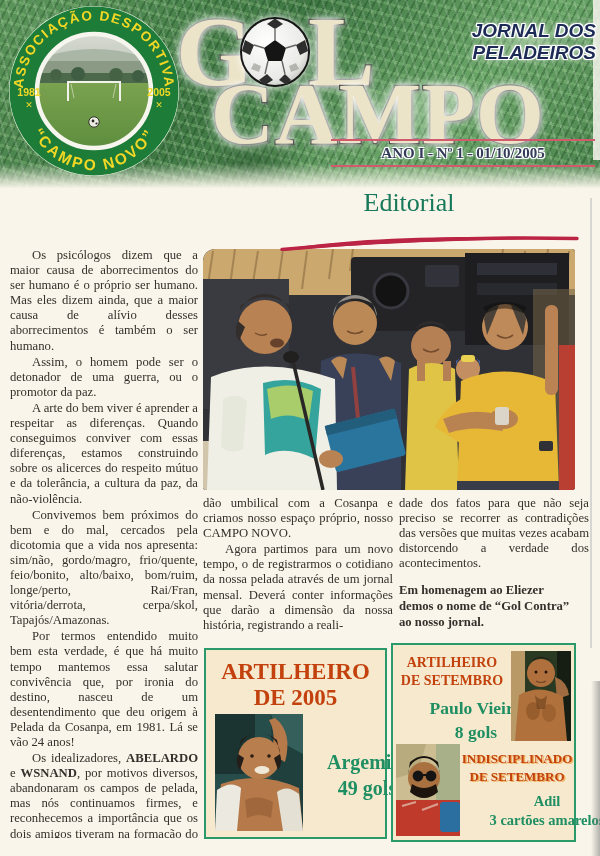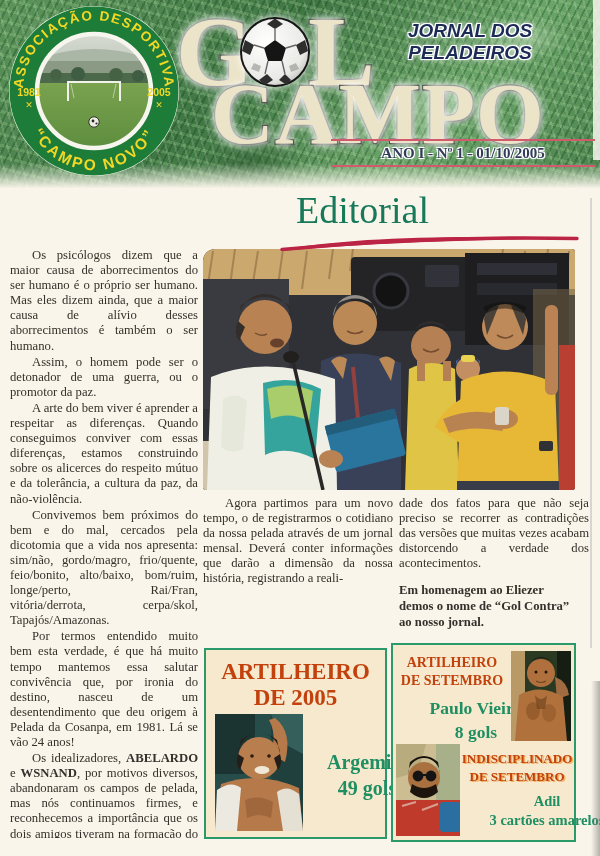--- a/index.html
+++ b/index.html
@@ -23,35 +23,35 @@
 
   .title-letter{position:absolute;z-index:2;font-weight:bold;color:#ece4c8;
     -webkit-text-stroke:2.4px #121212;paint-order:stroke fill;
     text-shadow:0 0 6px #ffffff,0 0 12px rgba(255,255,255,.95),3px 3px 2px rgba(20,20,20,.35);}
   .g-letter{left:176px;top:2px;font-size:100px;line-height:1;}
   .l-letter{left:308px;top:2px;font-size:100px;line-height:1;}
   .ball{position:absolute;left:237px;top:14px;width:76px;height:76px;z-index:3;
         filter:drop-shadow(0 0 4px #fff);}
   .contra{left:211px;top:70px;font-size:87px;line-height:1;letter-spacing:1px;z-index:2;}
 
-  .tagline{position:absolute;left:344px;top:20px;width:252px;text-align:center;z-index:3;
+  .tagline{position:absolute;left:344px;top:20px;width:252px;text-align:right;z-index:3;
     font-family:"Liberation Sans","DejaVu Sans",sans-serif;font-style:italic;font-weight:bold;
     color:#1c2b55;
     text-shadow:0 0 3px #fff,1px 1px 0 #fff,-1px -1px 0 #fff,1px -1px 0 #fff,-1px 1px 0 #fff,0 0 7px #fff;}
   .tagline .t1{font-size:19px;}
   .tagline .t2{font-size:19px;margin-top:3px;}
 
   .issue{position:absolute;left:331px;top:139px;width:264px;z-index:3;text-align:center;
     border-top:2px solid #d15a6d;border-bottom:2px solid #d15a6d;padding:4px 0 3px;
     font-weight:bold;font-size:15px;color:#333c58;
     text-shadow:1px 1px 0 #fff,-1px -1px 0 #fff,1px -1px 0 #fff,-1px 1px 0 #fff,0 0 4px #fff;}
 
   
-  .editorial-h{position:absolute;left:296px;top:188px;width:226px;margin:0;
-    font-size:38px;font-weight:normal;color:#17795a;z-index:5;}
+  .editorial-h{position:absolute;left:296px;top:188px;width:226px;text-align:center;margin:0;
+    font-size:26px;font-weight:normal;color:#17795a;z-index:5;}
   .swoosh{position:absolute;left:280px;top:233px;width:302px;height:18px;z-index:5;}
 
   
   .col{position:absolute;font-size:12.7px;line-height:15.1px;text-align:justify;color:#34302b;}
   .col p{margin:0 0 1px 0;text-indent:22px;}
   .col-left{left:10px;top:248px;width:188px;height:590px;overflow:hidden;}
   .col-mid{left:203px;top:496px;width:190px;height:150px;overflow:hidden;}
   .col-right{left:399px;top:496px;width:190px;height:150px;overflow:hidden;}
   .tribute{margin-top:11px;font-weight:bold;text-align:left;line-height:16px;}
 
@@ -285,20 +285,21 @@
 
     <g transform="rotate(-14 160 190)">
       <rect x="126" y="168" width="72" height="48" rx="3" fill="#1d6e9c"></rect>
       <rect x="126" y="168" width="72" height="10" fill="#155578"></rect>
     </g>
     <ellipse cx="128" cy="210" rx="12" ry="9" fill="#b57c4c"></ellipse>
     <rect x="0" y="0" width="372" height="241" fill="rgba(255,240,210,0.06)"></rect>
   </svg>
 
   <section class="col col-mid">
+    <p style="text-indent:0;">dão umbilical com a Cosanpa e criamos nosso espaço próprio, nosso CAMPO NOVO.</p>
     <p>Agora partimos para um novo tempo, o de registrarmos o cotidiano da nossa pelada através de um jornal mensal. Deverá conter informações que darão a dimensão da nossa história, registrando a reali-</p>
   </section>
 
   <section class="col col-right">
     <p style="text-indent:0;">dade dos fatos para que não seja preciso se recorrer as contradições das versões que muitas vezes acabam distorcendo a verdade dos acontecimentos.</p>
     <div class="tribute">
       <div>Em homenagem ao Eliezer</div>
       <div>demos o nome de “Gol Contra”</div>
       <div>ao nosso jornal.</div>
     </div>

